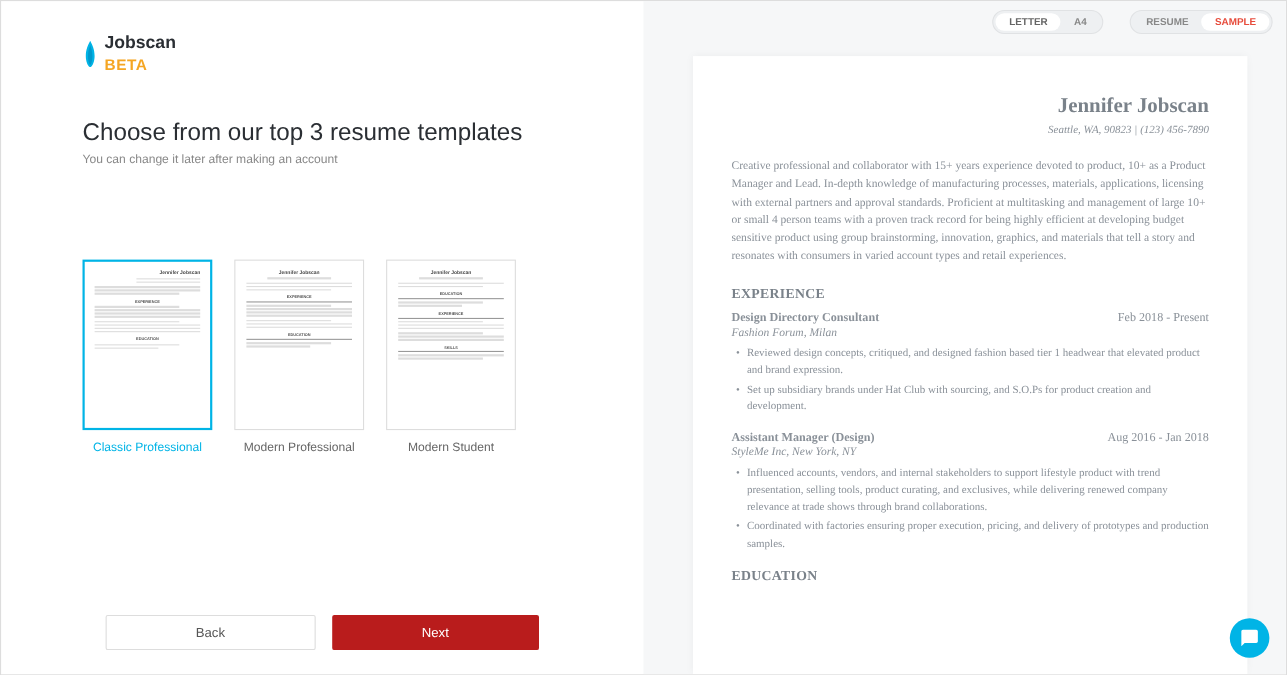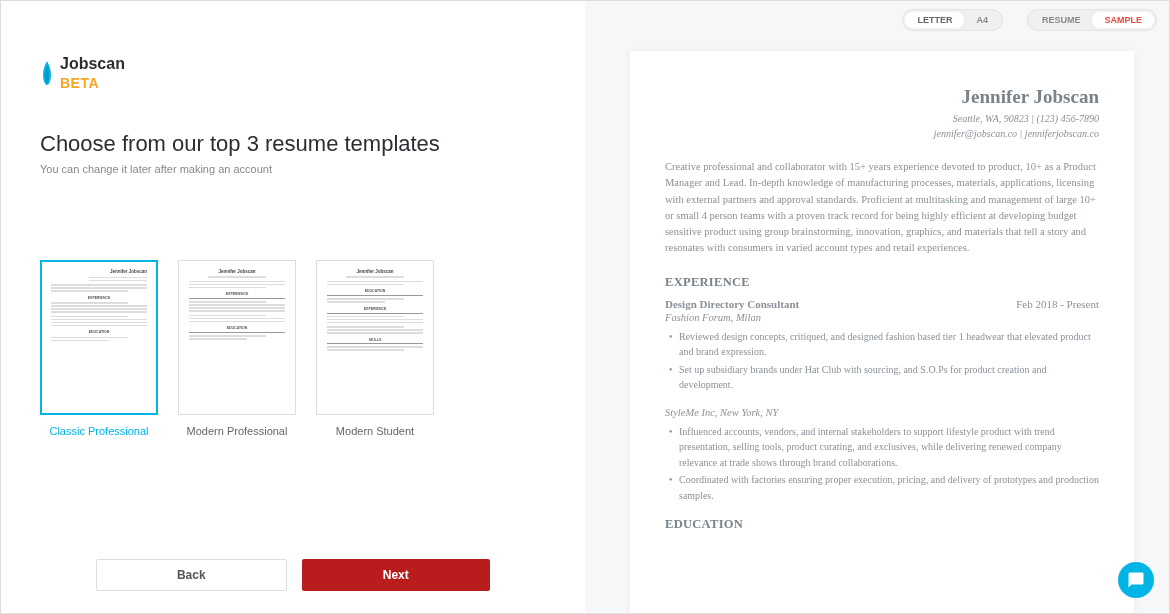--- a/index.html
+++ b/index.html
@@ -1,18 +1,18 @@
 <!DOCTYPE html>
 <html><head>
 <meta charset="utf-8">
 <style>
 * { margin: 0; padding: 0; box-sizing: border-box; }
 body { font-family: -apple-system, BlinkMacSystemFont, 'Segoe UI', Arial, sans-serif; background: #fff; width: 1170px; height: 614px; overflow: hidden; position: relative; border: 1px solid #ddd; }
 .main { display: flex; height: 100%; }
-.left { width: 50%; padding: 30px 40px 20px 39px; display: flex; flex-direction: column; position: relative; margin-top: 24px; }
+.left { width: 50%; padding: 30px 40px 20px 74px; display: flex; flex-direction: column; position: relative; }
 .right { width: 50%; background: #f6f7f8; padding: 50px 35px 0 45px; overflow: hidden; position: relative; }
 .logo { display: flex; align-items: center; gap: 6px; margin-bottom: 40px; }
 .logo-icon { width: 14px; height: 24px; }
 .logo-text { font-size: 16px; font-weight: 600; color: #2a2e33; }
 .logo-beta { font-size: 14px; color: #f5a623; font-weight: 600; letter-spacing: 0.5px; margin-top: 2px; }
 .heading { font-size: 22px; font-weight: 500; color: #2a2e33; margin-bottom: 6px; }
 .subheading { font-size: 11px; color: #888; margin-bottom: 85px; }
 .templates { display: flex; gap: 20px; }
 .template { text-align: center; cursor: pointer; }
 .thumb { width: 118px; height: 155px; border: 1px solid #ddd; background: #fff; padding: 8px 10px; margin-bottom: 10px; position: relative; }
@@ -23,21 +23,21 @@
 .thumb-header-right { text-align: right; margin-bottom: 3px; }
 .thumb-header-center { text-align: center; margin-bottom: 3px; }
 .thumb-name { font-size: 4.5px; font-weight: 600; color: #444; }
 .thumb-line { height: 1.5px; background: #ddd; margin: 1.5px 0; }
 .thumb-line.short { width: 60%; }
 .thumb-line.med { width: 80%; }
 .thumb-line.full { width: 100%; }
 .thumb-section-title { font-size: 3.5px; font-weight: 600; color: #555; margin: 4px 0 1px; }
 .thumb-block { margin-bottom: 3px; }
 .buttons { position: absolute; bottom: 22px; left: 95px; right: 95px; display: flex; gap: 15px; }
-.btn { flex: 1; height: 32px; border: none; cursor: pointer; font-size: 12px; font-weight: 700; border-radius: 2px; }
+.btn { flex: 1; height: 32px; border: none; cursor: pointer; font-size: 12px; font-weight: 400; border-radius: 2px; }
 .btn-back { background: #fff; border: 1px solid #ddd; color: #555; }
 .btn-next { background: #b91c1c; color: #fff; }
 .toggles { position: absolute; top: 8px; right: 12px; display: flex; gap: 24px; z-index: 10; }
 .toggle-group { display: flex; background: #eef0f2; border-radius: 12px; padding: 2px; border: 1px solid #e0e2e4; }
 .toggle { padding: 3px 12px; font-size: 9px; font-weight: 600; border-radius: 10px; color: #888; cursor: pointer; }
 .toggle.active { background: #fff; color: #666; }
 .toggle.red { color: #e74c3c; }
 .resume { background: #fff; height: 100%; padding: 35px 35px; box-shadow: 0 0 8px rgba(0,0,0,0.05); overflow: hidden; color: #8a9199; font-family: Georgia, serif; }
 .resume-header { text-align: right; margin-bottom: 18px; }
 .resume-name { font-size: 19px; font-weight: 600; color: #7a828a; margin-bottom: 3px; }
@@ -202,38 +202,41 @@
       <button class="btn btn-back">Back</button>
       <button class="btn btn-next">Next</button>
     </div>
   </div>
 
   <div class="right">
     <div class="resume">
       <div class="resume-header">
         <div class="resume-name">Jennifer Jobscan</div>
         <div class="resume-contact">Seattle, WA, 90823 | (123) 456-7890</div>
-        <div class="resume-contact">jennifer@jobscan.co | jenniferjobscan.co</div>
       </div>
       <div class="resume-summary">Creative professional and collaborator with 15+ years experience devoted to product, 10+ as a Product Manager and Lead. In-depth knowledge of manufacturing processes, materials, applications, licensing with external partners and approval standards. Proficient at multitasking and management of large 10+ or small 4 person teams with a proven track record for being highly efficient at developing budget sensitive product using group brainstorming, innovation, graphics, and materials that tell a story and resonates with consumers in varied account types and retail experiences.</div>
       <div class="resume-section-title">EXPERIENCE</div>
 
       <div class="resume-job">
         <div class="resume-job-head">
           <span class="resume-job-title">Design Directory Consultant</span>
           <span class="resume-job-date">Feb 2018 - Present</span>
         </div>
         <div class="resume-job-company">Fashion Forum, Milan</div>
         <ul class="resume-bullets">
           <li>Reviewed design concepts, critiqued, and designed fashion based tier 1 headwear that elevated product and brand expression.</li>
           <li>Set up subsidiary brands under Hat Club with sourcing, and S.O.Ps for product creation and development.</li>
         </ul>
       </div>
 
       <div class="resume-job">
+        <div class="resume-job-head">
+          <span class="resume-job-title">Assistant Manager (Design)</span>
+          <span class="resume-job-date">Aug 2016 - Jan 2018</span>
+        </div>
         <div class="resume-job-company">StyleMe Inc, New York, NY</div>
         <ul class="resume-bullets">
           <li>Influenced accounts, vendors, and internal stakeholders to support lifestyle product with trend presentation, selling tools, product curating, and exclusives, while delivering renewed company relevance at trade shows through brand collaborations.</li>
           <li>Coordinated with factories ensuring proper execution, pricing, and delivery of prototypes and production samples.</li>
         </ul>
       </div>
 
       <div class="resume-section-title">EDUCATION</div>
 
     </div>

